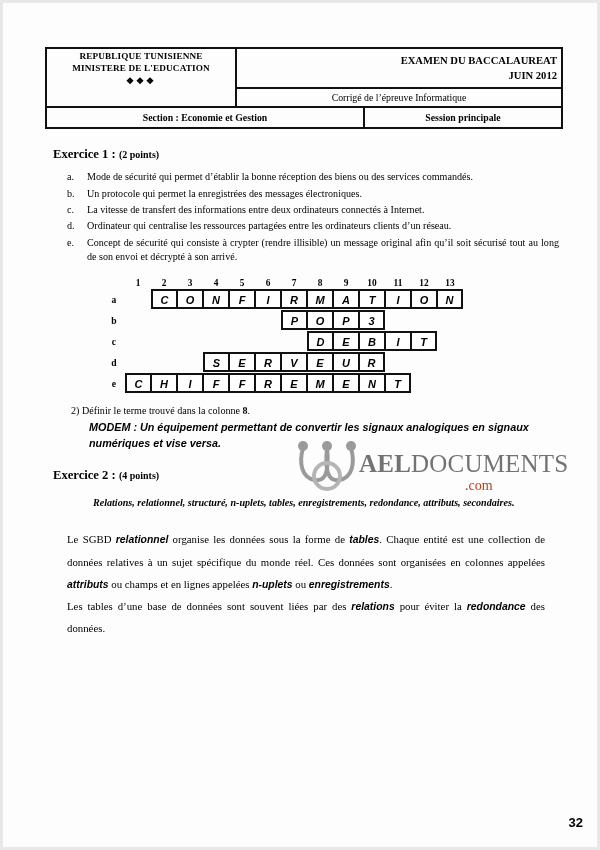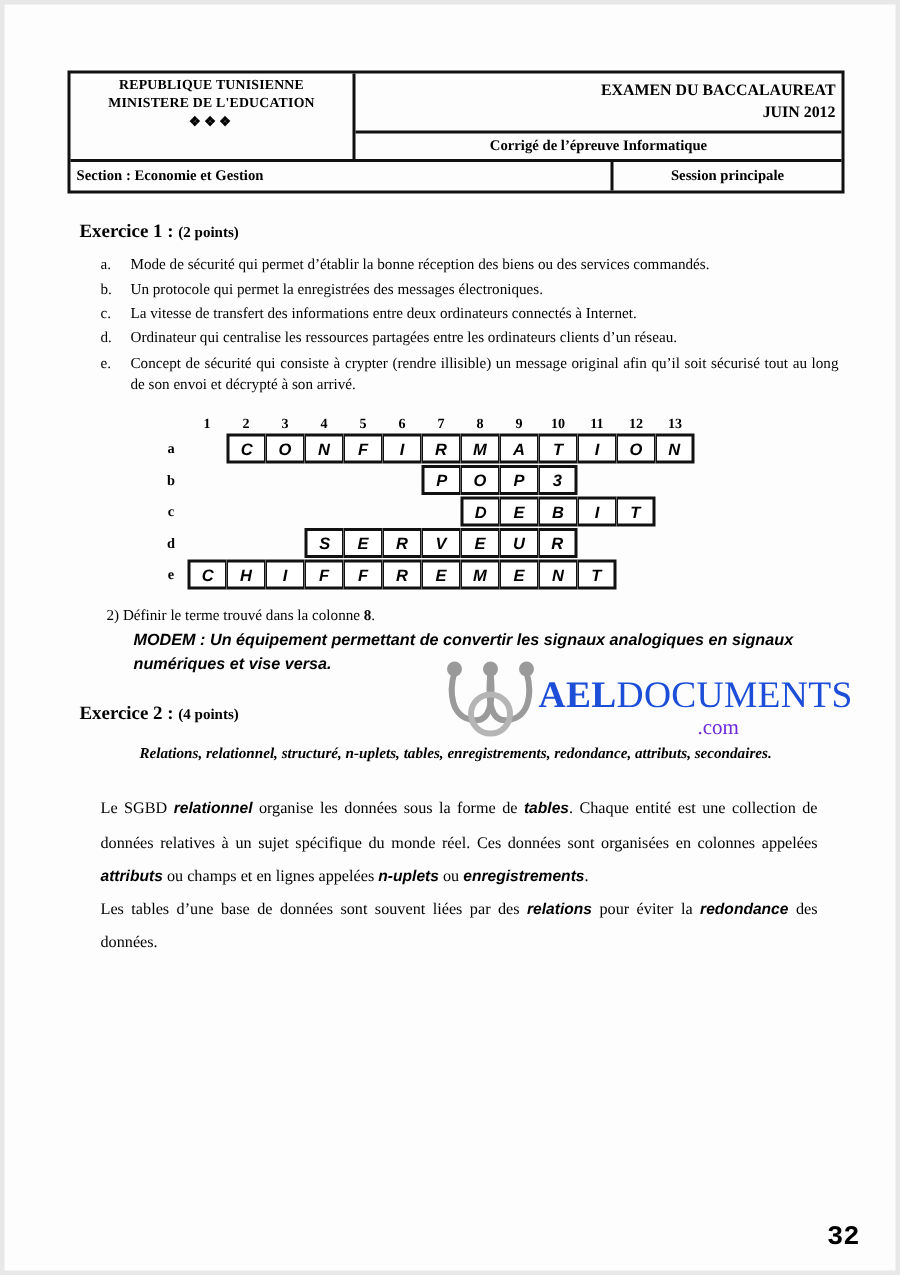--- a/index.html
+++ b/index.html
@@ -67,37 +67,37 @@
     text-align: right;
     font-weight: bold;
     font-size: 10.6px;
     line-height: 1.38;
     padding: 5px 4px 4px;
     border-bottom: 2.5px solid #111;
     flex: 1;
   }
   .hdr-corrige {
     text-align: center;
-    font-weight: bold;
+    font-weight: normal;
     font-size: 9.8px;
     padding: 3px 4px 3px;
   }
   .hdr-bottom {
     display: flex;
   }
   .hdr-section {
     flex: 1;
-    text-align: left;
+    text-align: center;
     font-weight: bold;
     font-size: 9.8px;
     padding: 4px 4px 4px;
     border-right: 2.5px solid #111;
   }
   .hdr-sess {
-    width: 152px;
+    width: 196px;
     box-sizing: border-box;
     text-align: center;
     font-weight: bold;
     font-size: 9.8px;
     padding: 4px 4px 4px;
   }
 
   
   .ex-title {
     font-weight: bold;
@@ -243,32 +243,32 @@
     width: 250px;
     height: 64px;
     pointer-events: none;
   }
   .wm-text {
     position: absolute;
     left: 66px;
     top: 10px;
     font-family: "Liberation Serif", serif;
     font-size: 25px;
-    color: #1d4ed8;
+    color: #737373;
     letter-spacing: .2px;
     white-space: nowrap;
   }
   .wm-text .b { font-weight: bold; }
   .wm-com {
     position: absolute;
     left: 172px;
     top: 38px;
     font-family: "Liberation Serif", serif;
     font-size: 14px;
-    color: #6d28d9;
+    color: #c2410c;
   }
 
   
   .footer {
     position: absolute;
     left: 42px;
     top: 766px;
     width: 518px;
   }
   .footer-rule {
@@ -276,25 +276,25 @@
     margin-bottom: 5px;
   }
   .footer-row {
     display: flex;
     justify-content: space-between;
     font-weight: bold;
     font-size: 9.8px;
   }
   .pageno {
     position: absolute;
-    right: 24px;
+    right: 14px;
     top: 812px;
-    font-family: Liberation Mono, monospace;
-    font-weight: bold;
-    font-size: 18px;
+    font-family: Liberation Sans, sans-serif;
+    font-weight: bold;
+    font-size: 13px;
   }
 </style>
 </head>
 <body>
 
 <div class="page">
   <div class="sheet">
 
     <div class="hdr">
       <div class="hdr-top">

